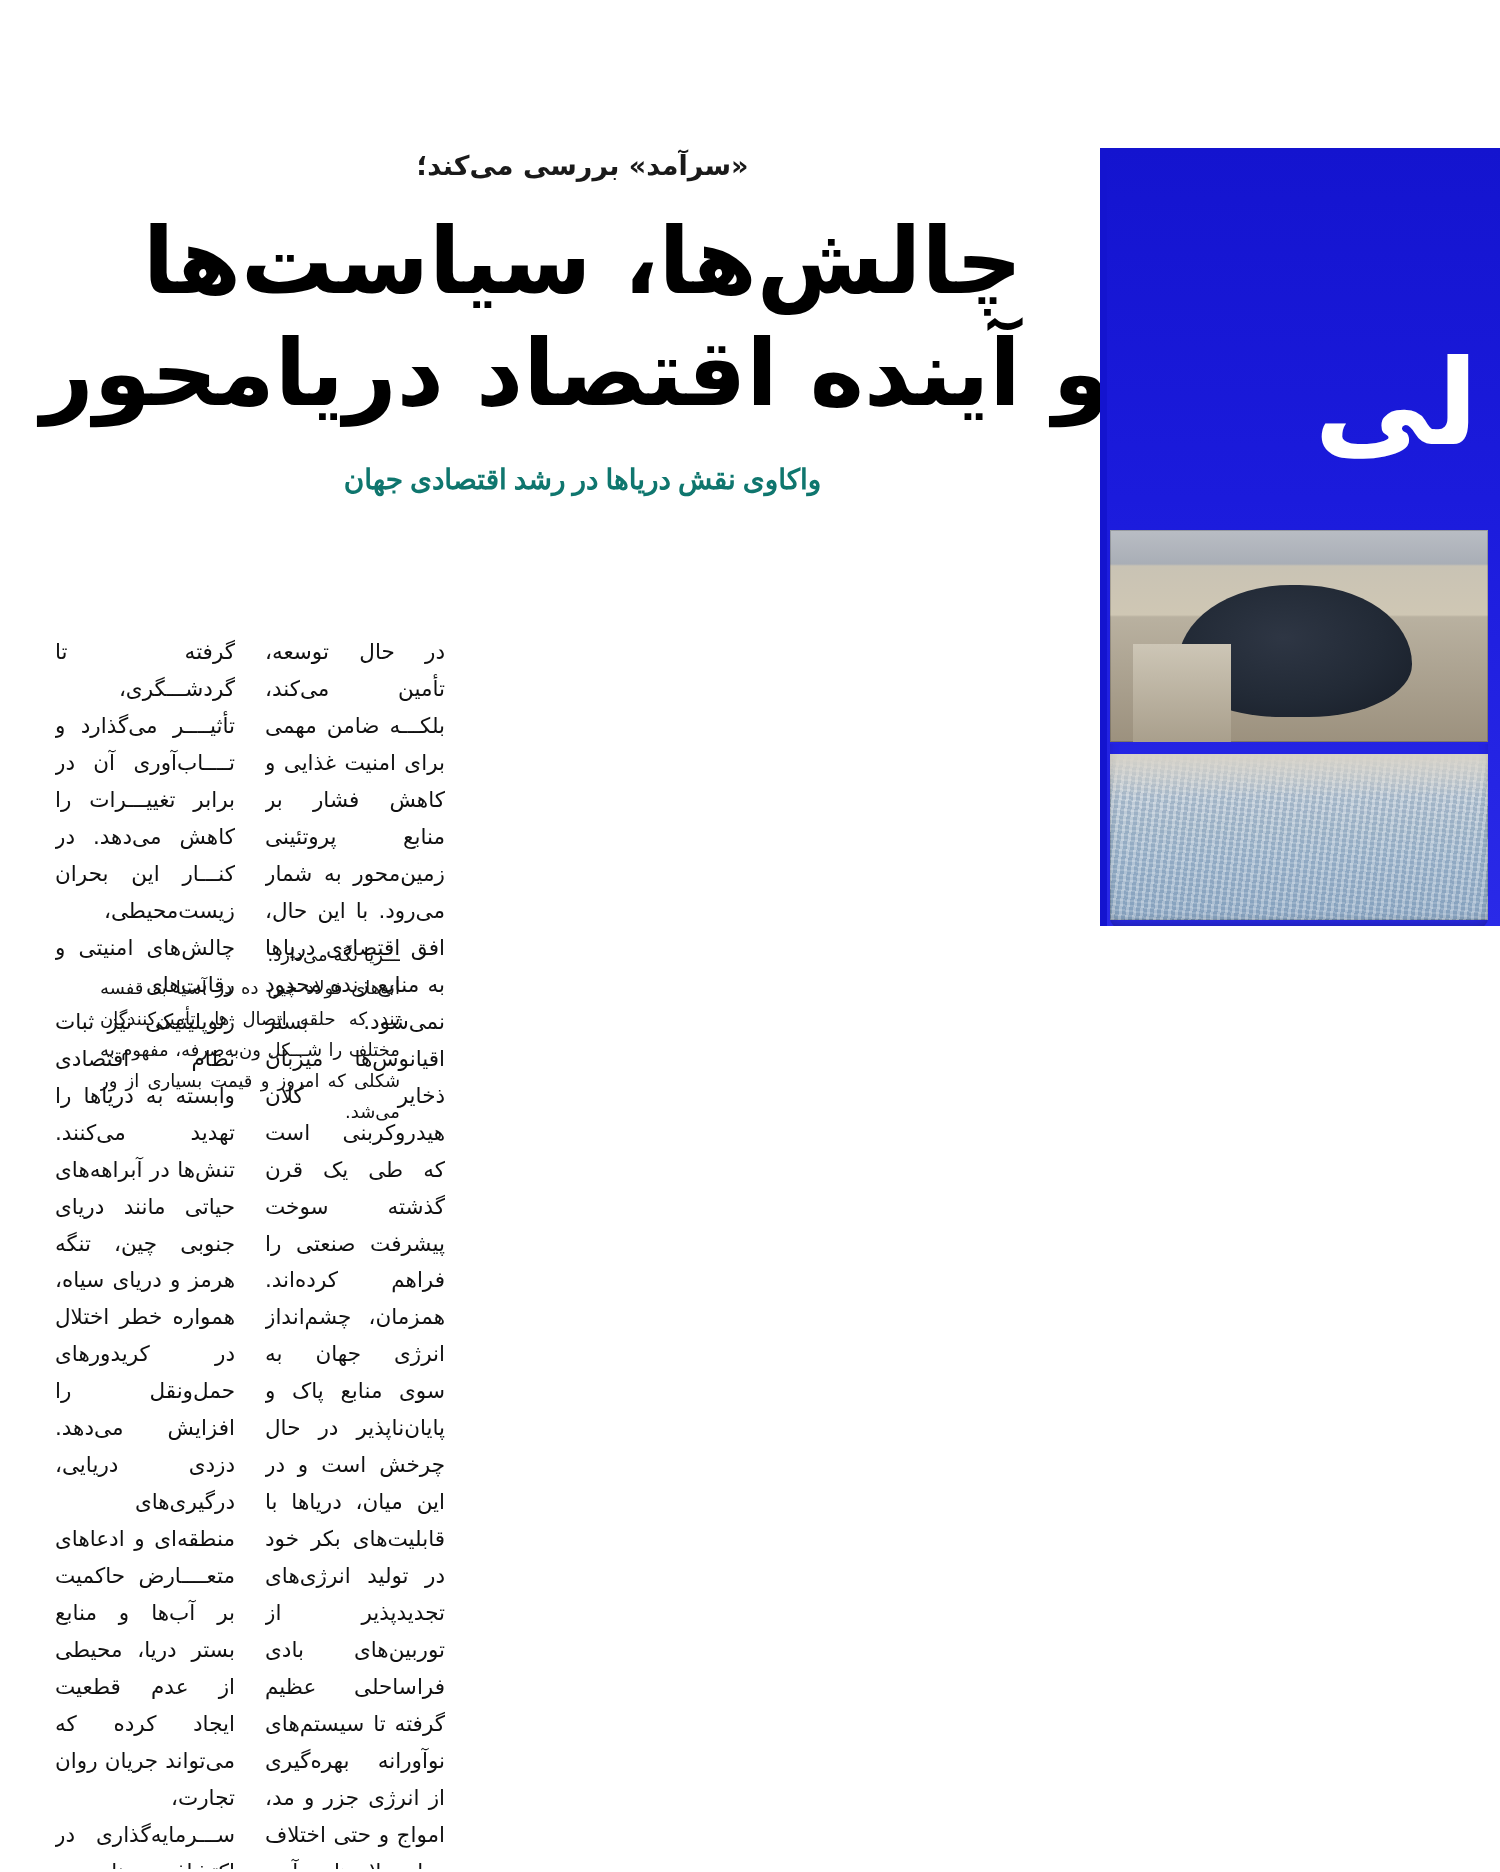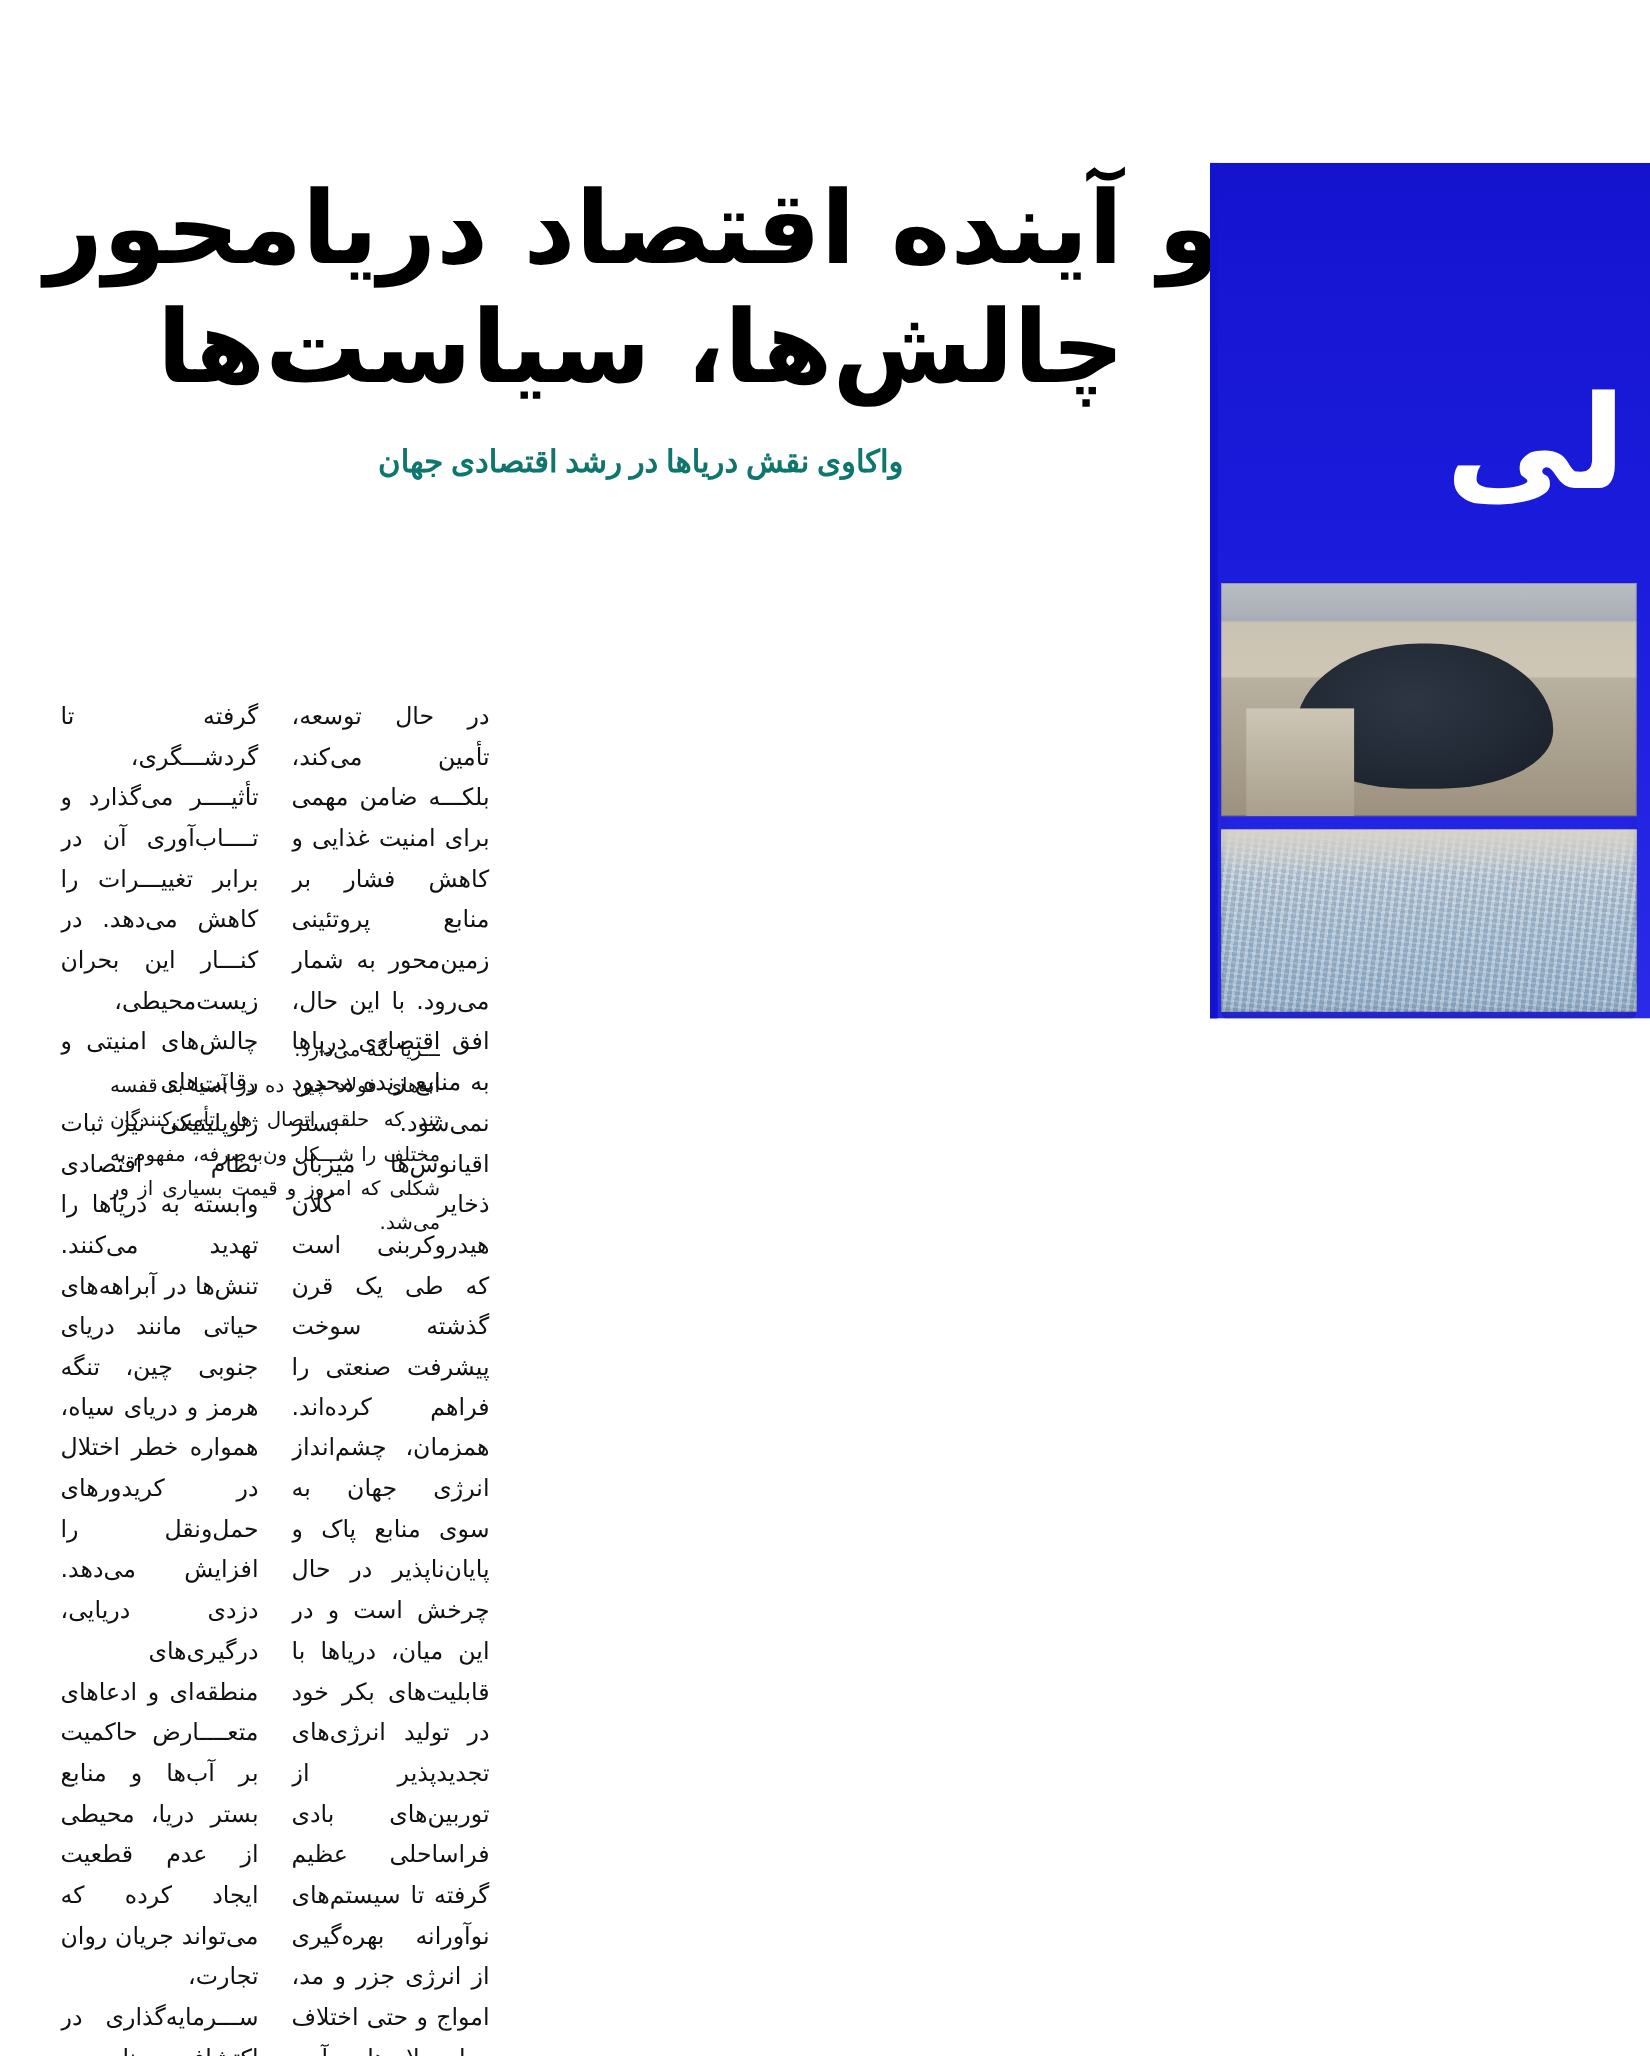--- a/index.html
+++ b/index.html
@@ -206,22 +206,23 @@
     box-shadow: inset 0 -8px 14px -6px rgba(0,0,0,.35);
     pointer-events: none;
   }
 </style>
 </head>
 <body>
 
 <div class="page">
 
   <div class="header">
+    <div class="kicker">«سرآمد» بررسی می‌کند؛</div>
+    <h1 class="headline headline-l1">چالش‌ها، سیاست‌ها</h1>
     <h1 class="headline headline-l2">و آینده اقتصاد دریامحور</h1>
-    <h1 class="headline headline-l1">چالش‌ها، سیاست‌ها</h1>
     <div class="subhead">واکاوی نقش دریاها در رشد اقتصادی جهان</div>
   </div>
 
   <div class="media-rail">
     <div class="blue-panel">
       <div class="blue-panel-title">لی</div>
     </div>
     <div class="photo photo-top"></div>
     <div class="photo photo-bottom"></div>
     <div class="rail-inner-edge"></div>

